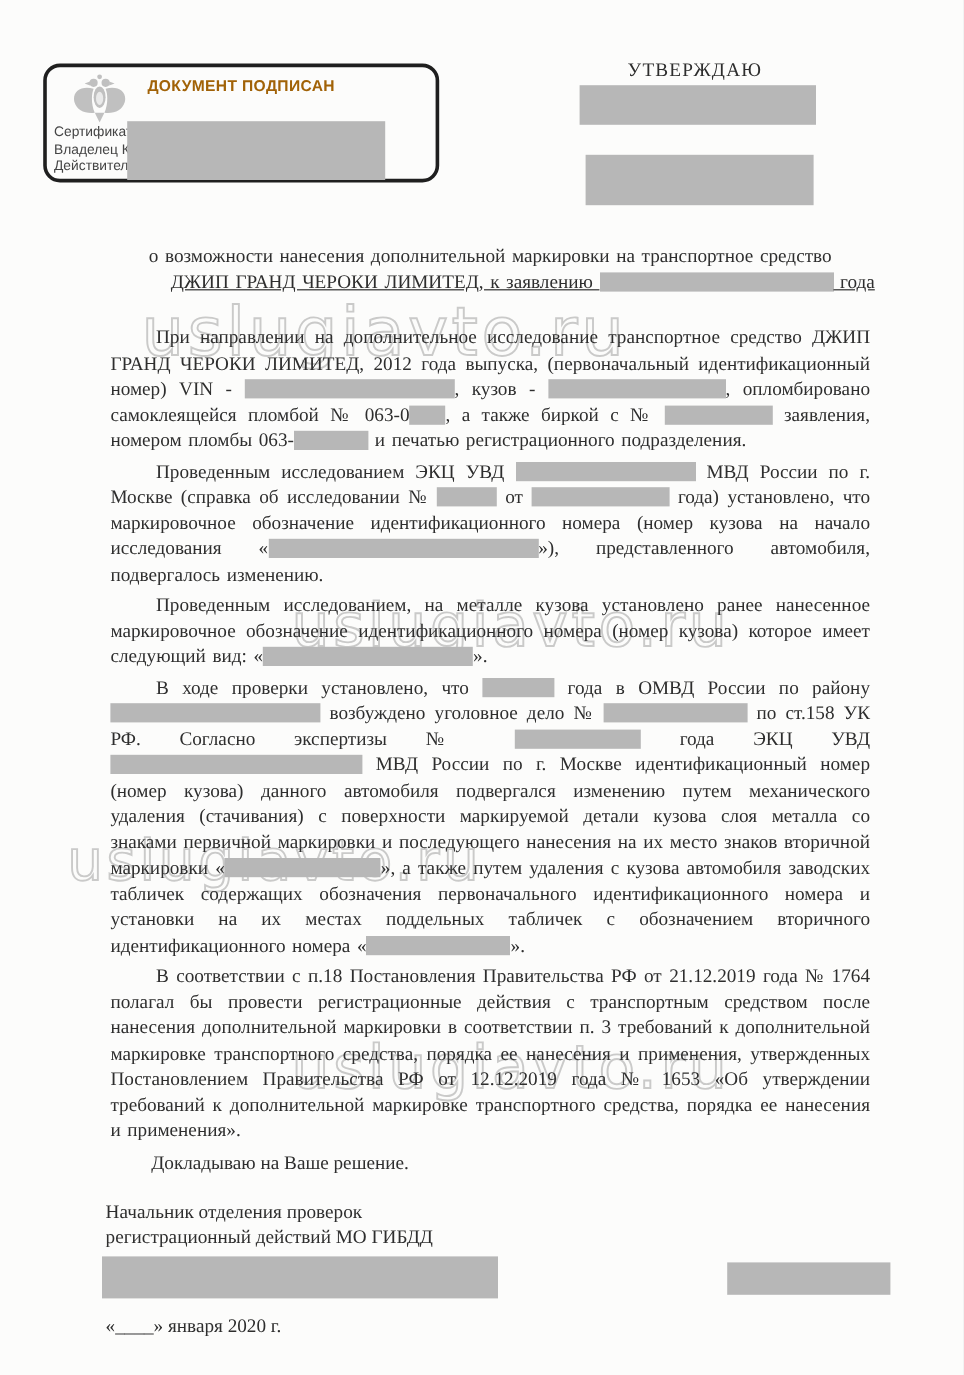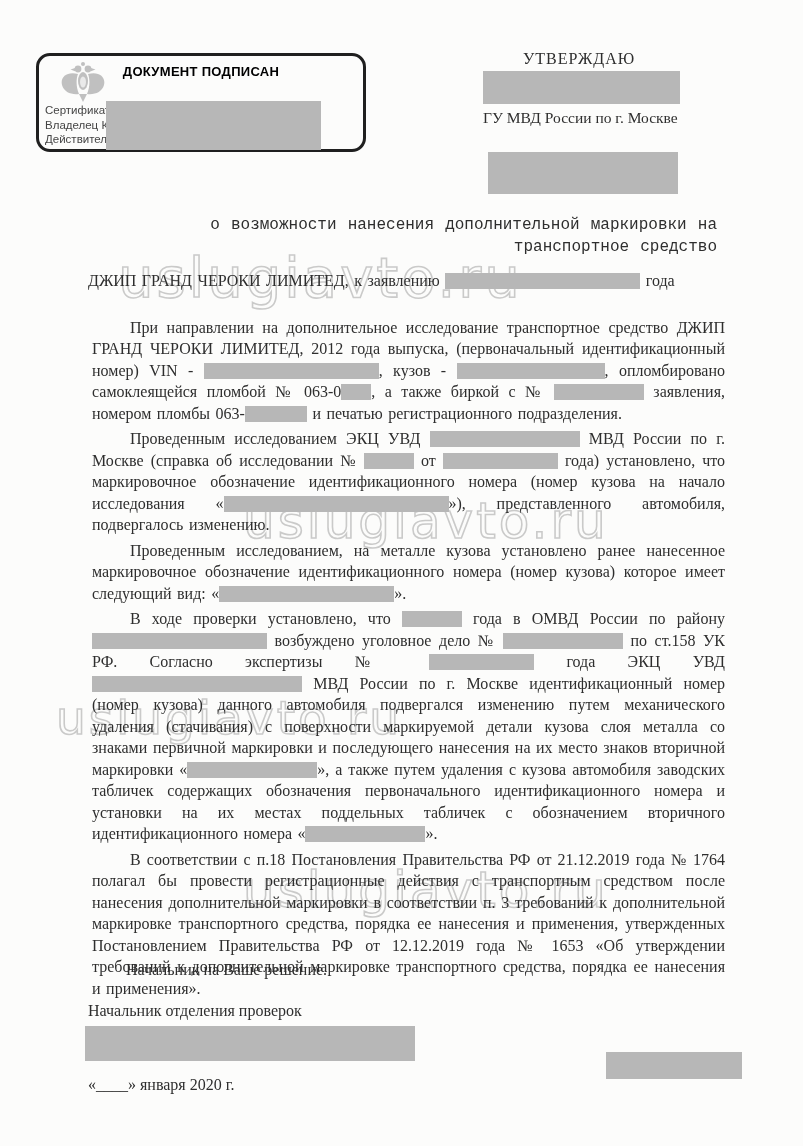--- a/index.html
+++ b/index.html
@@ -9,42 +9,42 @@
     font-family:"Liberation Serif", serif; color:#2e2e2e;
   }
   
   .stamp{
     position:absolute; left:36px; top:53px; width:330px; height:99px;
     border:3px solid #1f1f1f; border-radius:14px; box-sizing:border-box;
   }
   .stamp-title{
     margin-top:8px; text-align:center;
     font-family:"Liberation Sans", sans-serif; font-weight:bold;
-    font-size:13px; line-height:15.5px; color:#000000; letter-spacing:.3px;
+    font-size:13px; line-height:15.5px; color:#a16207; letter-spacing:.3px;
   }
   .stamp-emblem{ position:absolute; left:20px; top:5px; width:48px; height:42px; opacity:.8; }
   .stamp-labels{
     position:absolute; left:6px; top:47px;
     font-family:"Liberation Sans", sans-serif; font-size:11.5px; line-height:14.6px; color:#454545;
   }
   .stamp-redact{ position:absolute; left:67px; top:45px; width:215px; height:49px; background:#b7b7b7; }
   
   .approval{ position:absolute; left:483px; top:50px; width:245px; font-size:16px; }
   .approval-title{ margin-left:40px; letter-spacing:1px; }
   .approval-redact1{ margin-top:3px; width:197px; height:33px; background:#b7b7b7; }
   .approval-org{ margin-top:5px; font-size:15.5px; }
   .approval-redact2{ margin-top:25px; margin-left:5px; width:190px; height:42px; background:#b7b7b7; }
   
   .content{
     position:absolute; left:88px; top:203px; width:641px;
     font-size:16px; line-height:21.5px; text-align:justify; word-spacing:1.5px;
   }
   .doc-title{ text-align:center; font-size:17px; letter-spacing:2px; font-weight:normal; margin:0; }
-  .doc-subtitle{ text-align:right; margin:12px;font-family:Liberation Mono, monospace; }
-  .doc-subject{ text-align:left; margin:0; }
+  .doc-subtitle{ text-align:center; margin:0; }
+  .doc-subject{ text-align:right; margin:0;text-decoration:underline; }
   .para{ margin:4px; text-indent:38px; }
   .para.first{ margin-top:25px; }
   .redact{ display:inline-block; background:#b7b7b7; height:16px; vertical-align:-3px; }
   
   .closing{ position:absolute; left:88px; top:961px; width:641px; font-size:16px; text-indent:38px; }
   .signature{ position:absolute; left:88px; top:1000px; width:641px; font-size:16px; line-height:21px; }
   .sig-redact-main{ margin-top:5px; margin-left:-3px; width:330px; height:35px; background:#b7b7b7; }
   .sig-date{ margin-top:13px; }
   .sig-redact-small{ position:absolute; left:606px; top:1052px; width:136px; height:27px; background:#b7b7b7; }
   
@@ -90,37 +90,37 @@
       <div>Сертификат</div>
       <div>Владелец К</div>
       <div>Действителе</div>
     </div>
     <div class="stamp-redact"></div>
   </div>
 
   <div class="approval">
     <div class="approval-title">УТВЕРЖДАЮ</div>
     <div class="approval-redact1"></div>
-    <div class="approval-org">ГУ МВД России по г. Москве</div>
     <div class="approval-redact2"></div>
   </div>
 
   <div class="content">
     <p class="doc-subtitle">о возможности нанесения дополнительной маркировки на транспортное средство</p>
     <p class="doc-subject">ДЖИП ГРАНД ЧЕРОКИ ЛИМИТЕД, к заявлению <span class="redact" style="width: 195px;"></span> года</p>
 
     <p class="para first">При направлении на дополнительное исследование транспортное средство ДЖИП ГРАНД ЧЕРОКИ ЛИМИТЕД, 2012 года выпуска, (первоначальный идентификационный номер) VIN - <span class="redact" style="width: 175px;"></span>, кузов - <span class="redact" style="width: 148px;"></span>, опломбировано самоклеящейся пломбой № 063-0<span class="redact" style="width: 30px;"></span>, а также биркой с № <span class="redact" style="width: 90px;"></span> заявления, номером пломбы 063-<span class="redact" style="width: 62px;"></span> и печатью регистрационного подразделения.</p>
     <p class="para">Проведенным исследованием ЭКЦ УВД <span class="redact" style="width: 150px;"></span> МВД России по г. Москве (справка об исследовании № <span class="redact" style="width: 50px;"></span> от <span class="redact" style="width: 115px;"></span> года) установлено, что маркировочное обозначение идентификационного номера (номер кузова на начало исследования «<span class="redact" style="width: 225px;"></span>»), представленного автомобиля, подвергалось изменению.</p>
     <p class="para">Проведенным исследованием, на металле кузова установлено ранее нанесенное маркировочное обозначение идентификационного номера (номер кузова) которое имеет следующий вид: «<span class="redact" style="width: 175px;"></span>».</p>
     <p class="para">В ходе проверки установлено, что <span class="redact" style="width: 60px;"></span> года в ОМВД России по району <span class="redact" style="width: 175px;"></span> возбуждено уголовное дело № <span class="redact" style="width: 120px;"></span> по ст.158 УК РФ. Согласно экспертизы № <span class="redact" style="width: 105px;"></span> года ЭКЦ УВД <span class="redact" style="width: 210px;"></span> МВД России по г. Москве идентификационный номер (номер кузова) данного автомобиля подвергался изменению путем механического удаления (стачивания) с поверхности маркируемой детали кузова слоя металла со знаками первичной маркировки и последующего нанесения на их место знаков вторичной маркировки «<span class="redact" style="width: 130px;"></span>», а также путем удаления с кузова автомобиля заводских табличек содержащих обозначения первоначального идентификационного номера и установки на их местах поддельных табличек с обозначением вторичного идентификационного номера «<span class="redact" style="width: 120px;"></span>».</p>
     <p class="para">В соответствии с п.18 Постановления Правительства РФ от 21.12.2019 года № 1764 полагал бы провести регистрационные действия с транспортным средством после нанесения дополнительной маркировки в соответствии п. 3 требований к дополнительной маркировке транспортного средства, порядка ее нанесения и применения, утвержденных Постановлением Правительства РФ от 12.12.2019 года № 1653 «Об утверждении требований к дополнительной маркировке транспортного средства, порядка ее нанесения и применения».</p>
   </div>
 
-  <div class="closing">Начальник на Ваше решение.</div>
+  <div class="closing">Докладываю на Ваше решение.</div>
 
   <div class="signature">
     <div>Начальник отделения проверок</div>
+    <div>регистрационный действий МО ГИБДД</div>
     <div class="sig-redact-main"></div>
     <div class="sig-date">«____» января 2020 г.</div>
   </div>
   <div class="sig-redact-small"></div>
 
 </div>
 
 </body></html>

